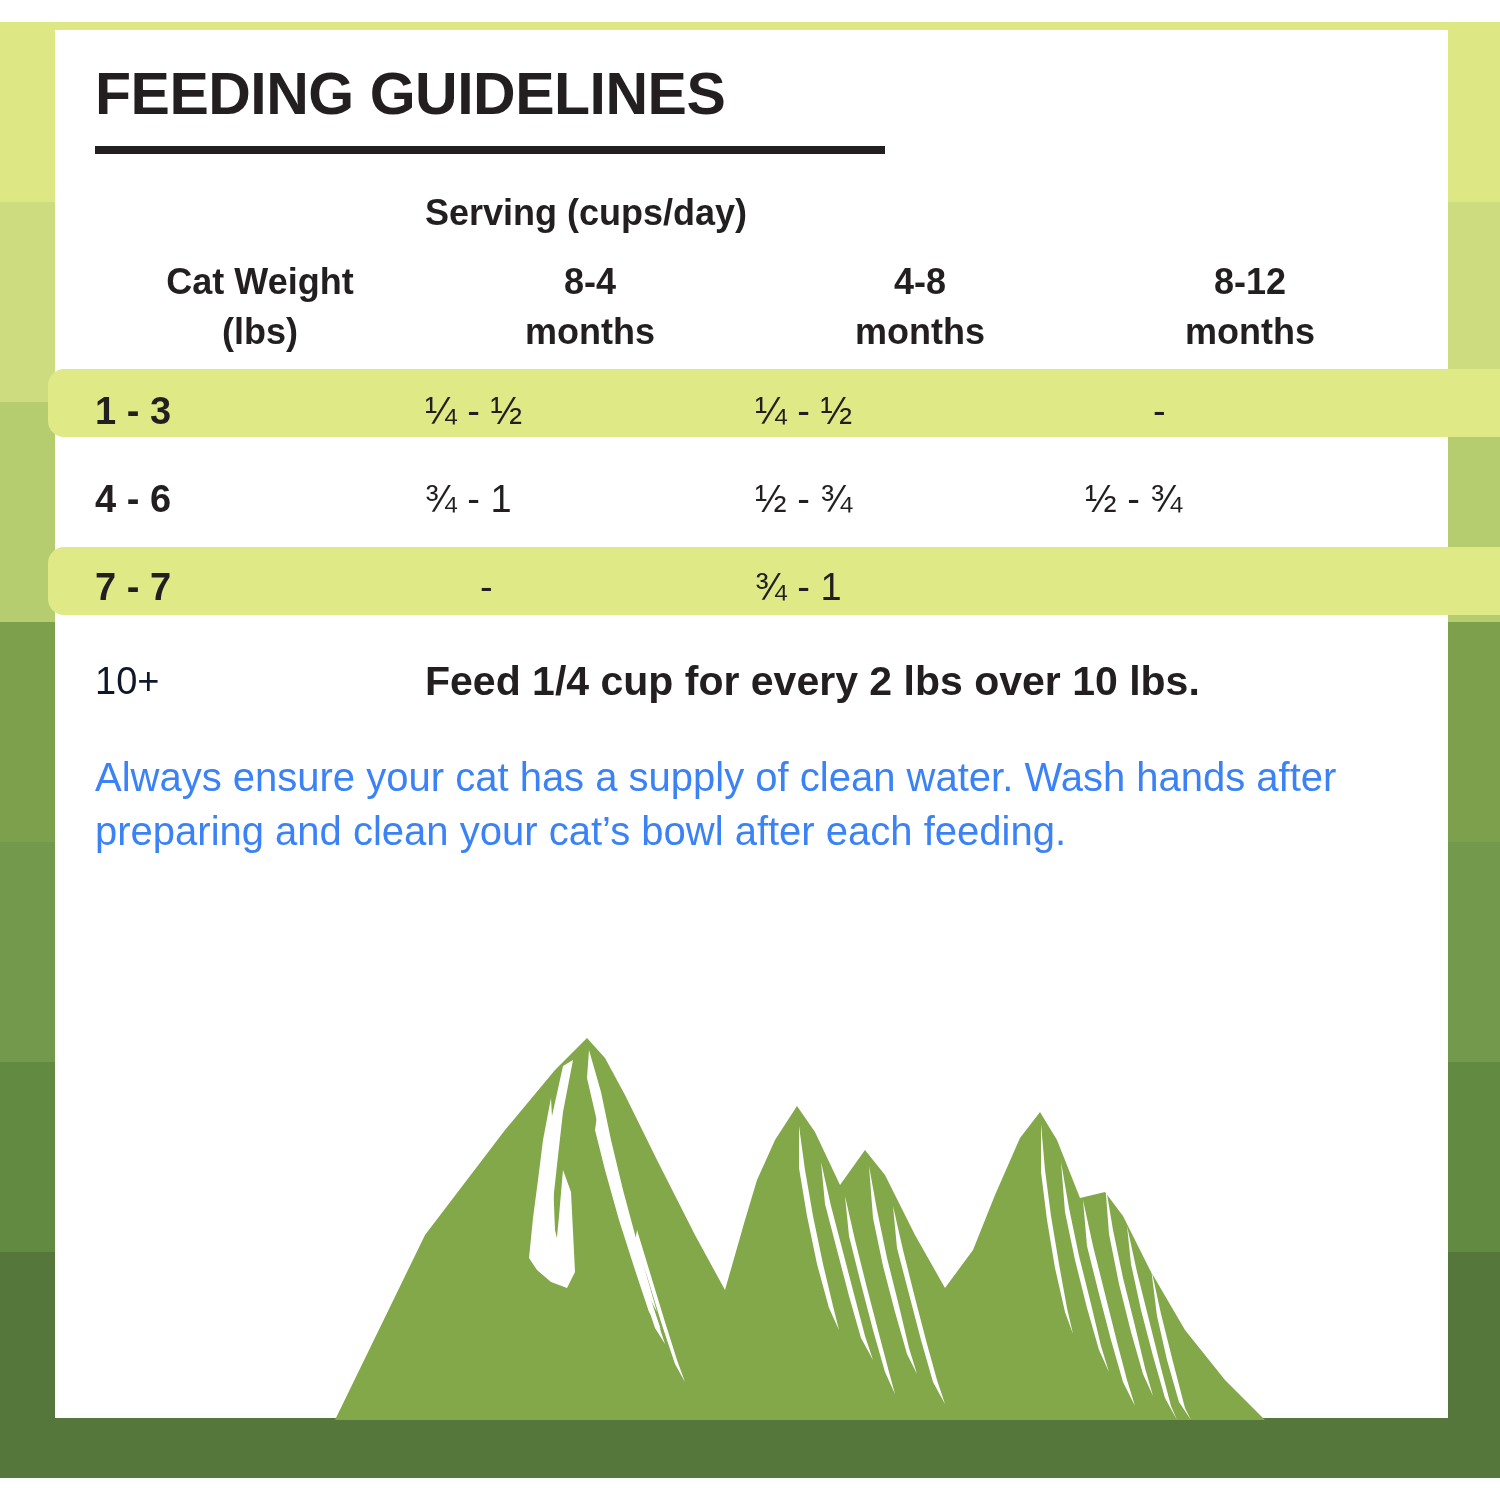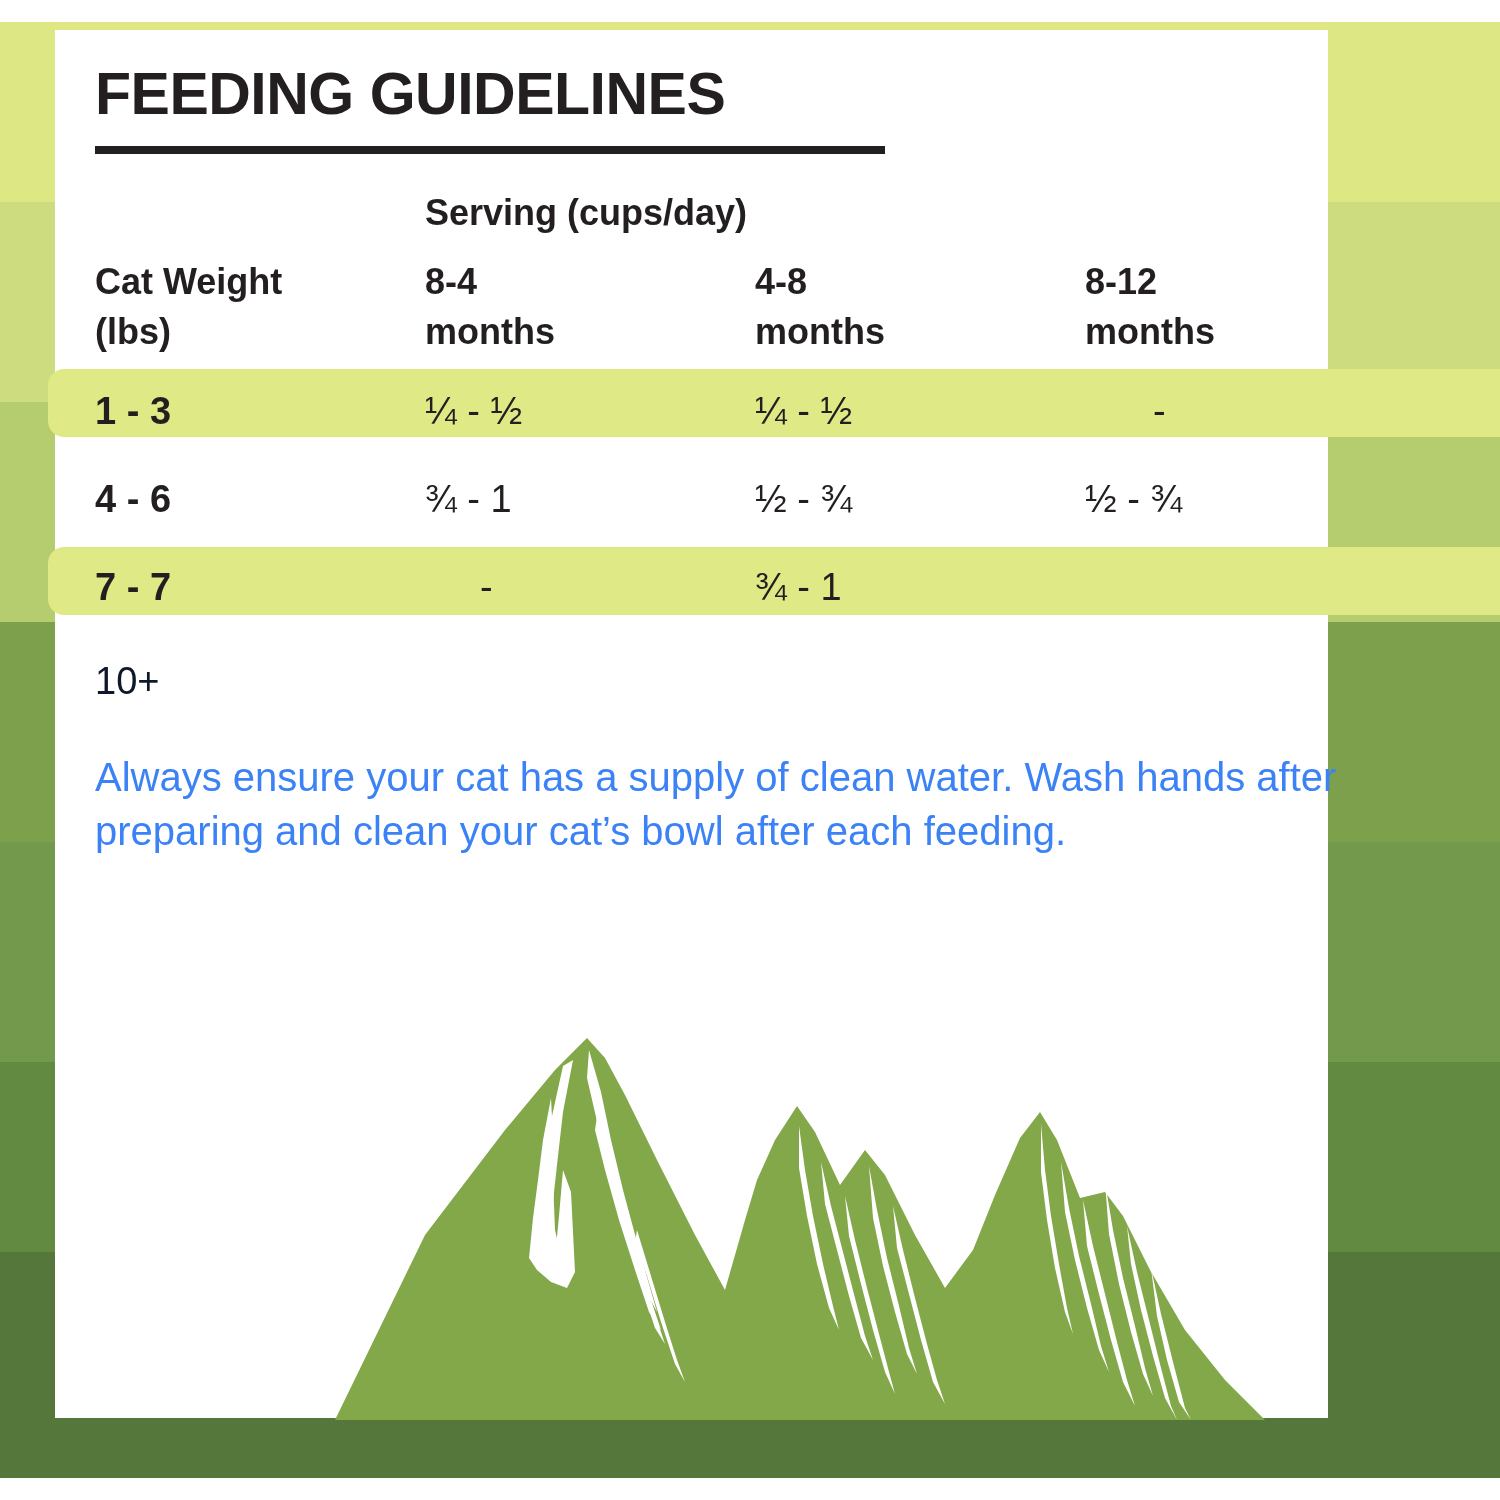--- a/index.html
+++ b/index.html
@@ -12,21 +12,21 @@
   }
 
   
   #bg-bands { position:absolute; inset:0; z-index:0; }
   .bg-band { position:absolute; left:0; width:1500px; }
 
   
   #card {
     position:absolute;
     left:55px; top:30px;
-    width:1273px; height:1388px;
+    width:1393px; height:1388px;
     background:#ffffff;
     z-index:2;
   }
 
   
   #title-block { position:absolute; left:40px; top:35px; width:790px; }
   #page-title {
     font-size:59px;
     font-weight:bold;
     letter-spacing:-0.5px;
@@ -54,21 +54,21 @@
   .col-b { width:330px; flex:0 0 330px; }
   .col-c { width:330px; flex:0 0 330px; }
 
   #serving-row { height:62px; }
   #serving-label {
     font-size:36px; font-weight:bold; color:#231f20;
     margin-left:330px;
     line-height:1.0;
   }
 
-  #head-row { height:110px; }
+  #head-row { height:110px;text-align:center; }
   #head-row .hc {
     font-size:36px; font-weight:bold; color:#231f20;
     line-height:1.4;
   }
 
   
   .hl-bar {
     position:absolute;
     left:-47px;
     width:1499px;
@@ -173,20 +173,21 @@
 
     <div class="t-row data-row">
       <div class="hl-bar" style="top: 4px; height: 68px; background: rgb(223, 233, 133);"></div>
       <div class="col-w dc wt">7 - 7</div>
       <div class="col-a dc" style="padding-left:55px;">-</div>
       <div class="col-b dc">¾ - 1</div>
     </div>
 
     <div class="t-row" id="row-10plus">
       <div class="col-w wlabel">10+</div>
+      <div class="note">Feed 1/4 cup for every 2 lbs over 10 lbs.</div>
     </div>
 
   </div>
 
   <div id="disclaimer">Always ensure your cat has a supply of clean water. Wash hands after preparing and clean your cat’s bowl after each feeding.</div>
 
   <div id="mountain">
     <svg viewBox="0 0 1000 400" width="1000" height="400" preserveAspectRatio="none" aria-hidden="true">
       <g>
         <path id="mtn-body" fill="#82a84a" d="

